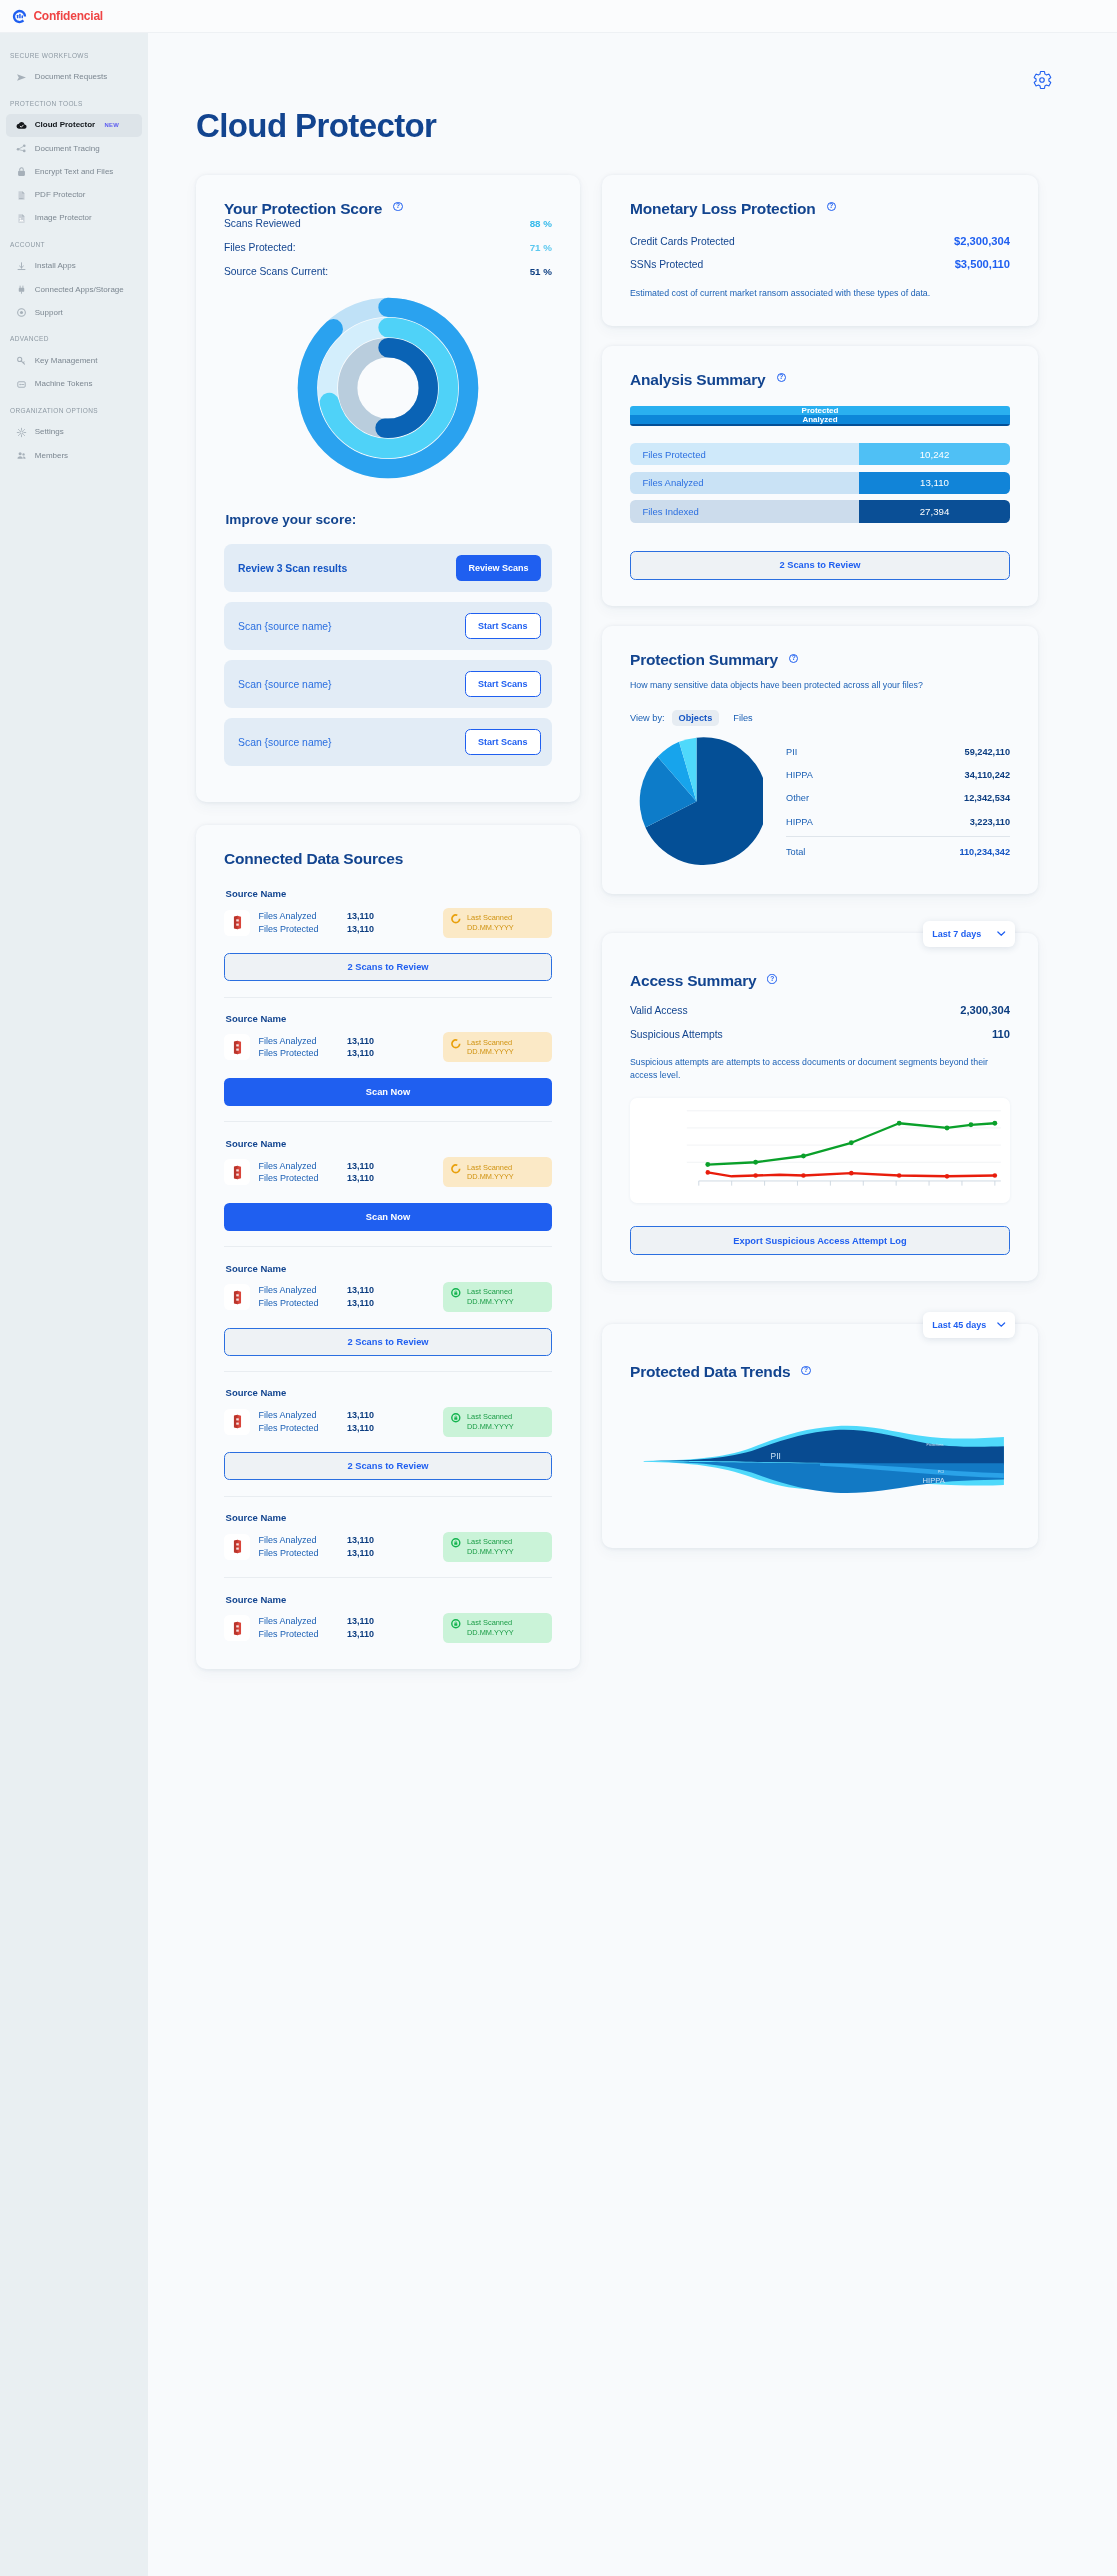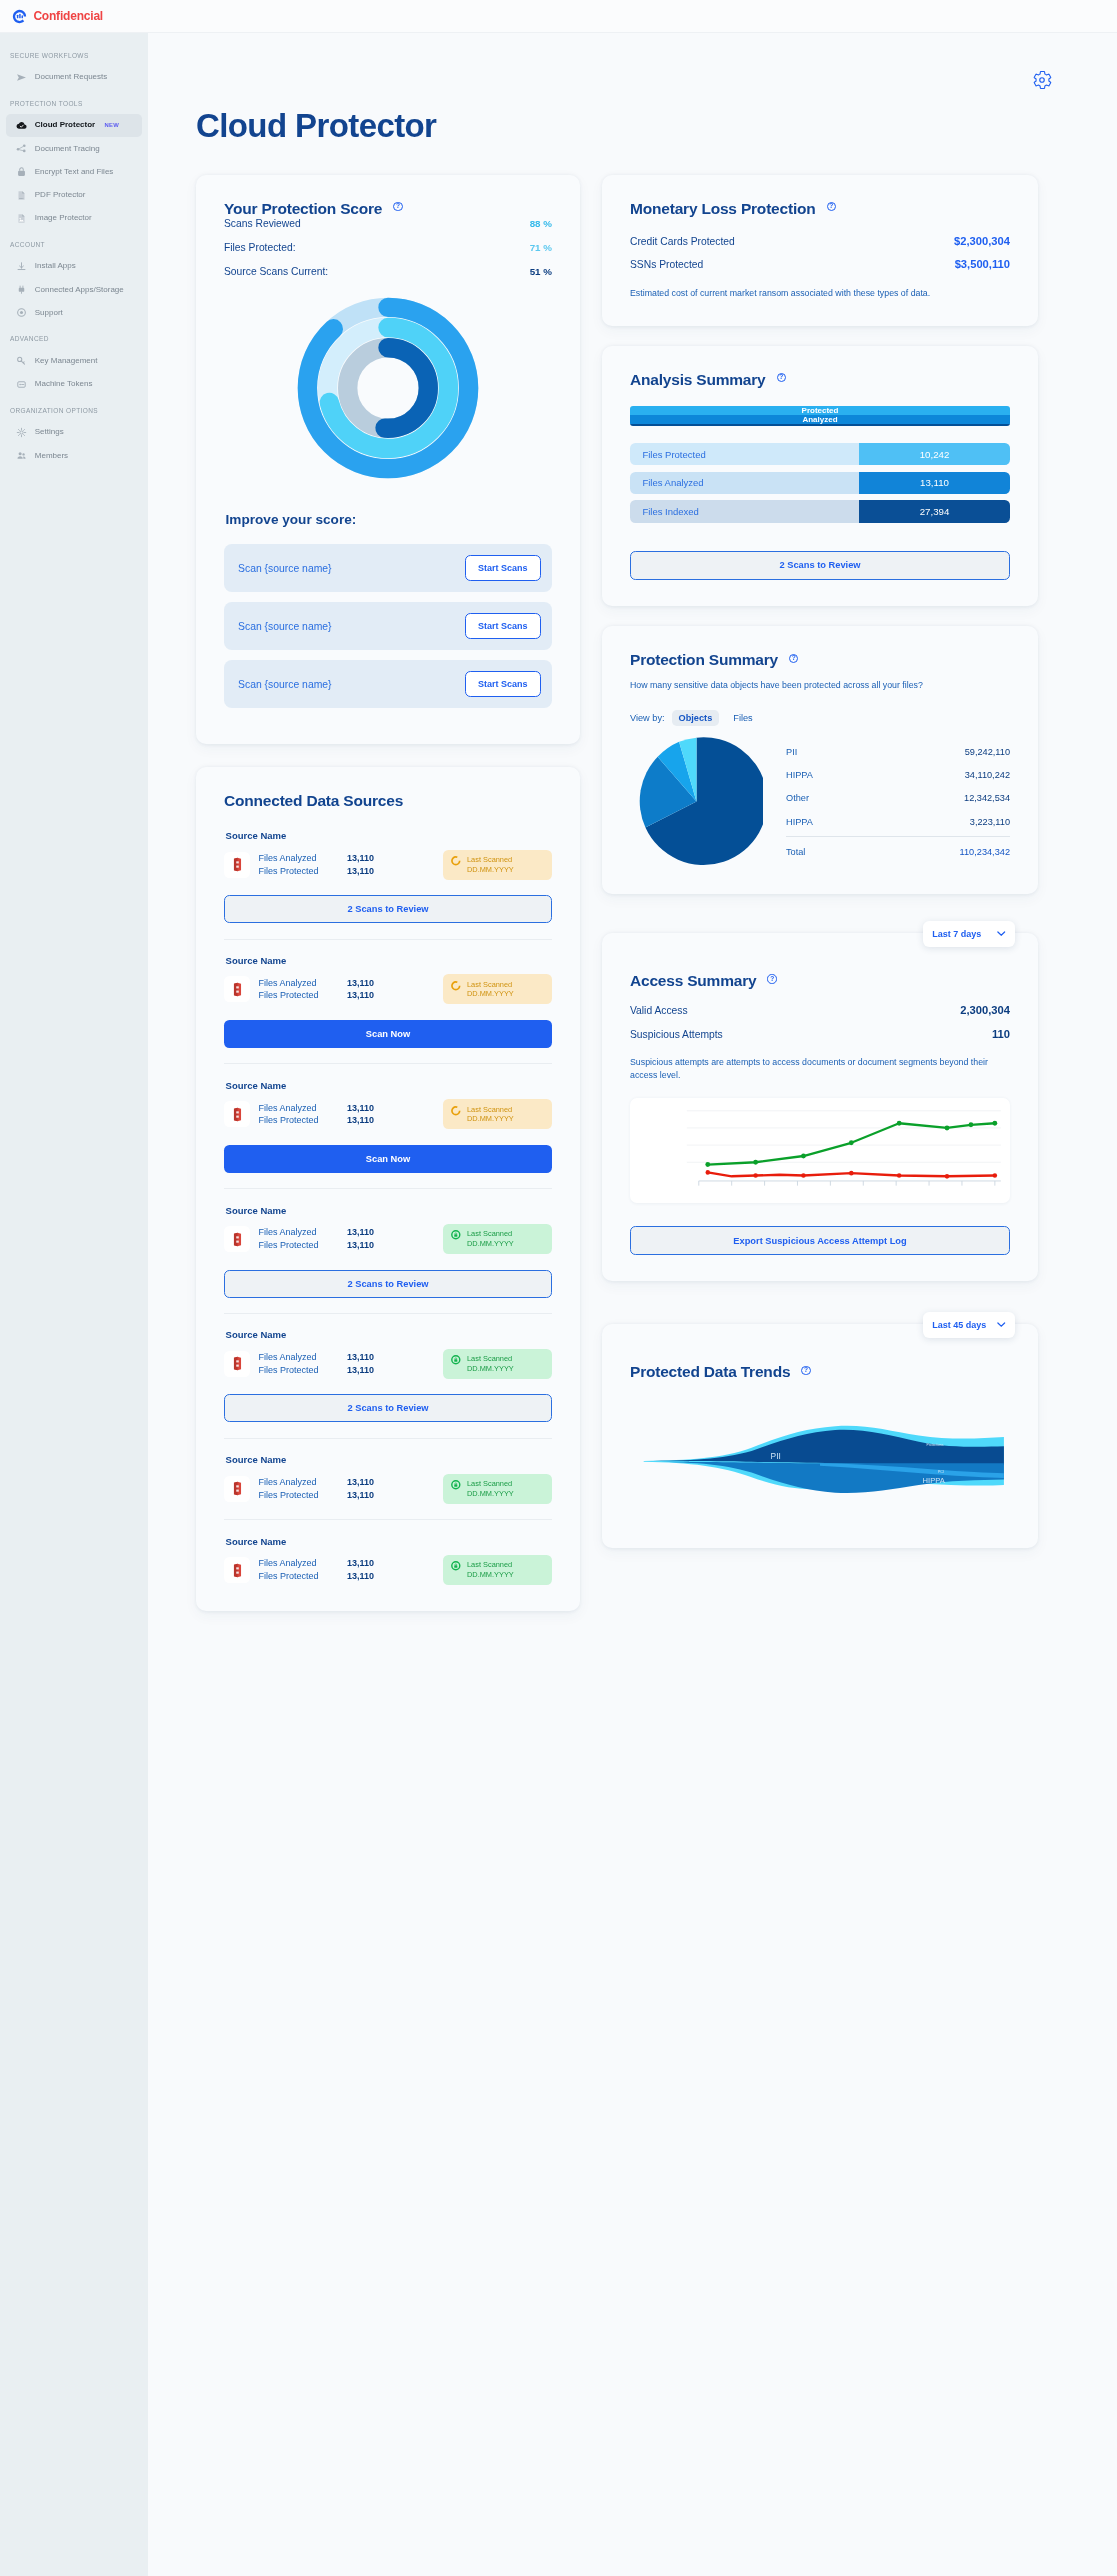--- a/index.html
+++ b/index.html
@@ -310,21 +310,21 @@
   .viewby .opt {
     font-size: 9.2px; color: #1a5fb4; padding: 3.1px 7px; border-radius: 4.7px; cursor: pointer;
   }
   .viewby .opt.sel { background: #e6ecf2; font-weight: bold; color: #1455c4; }
   .pie-area { display: flex; align-items: center; gap: 23px; margin-top: 9.3px; }
   .legend { flex: 1; }
   .legend-row {
     display: flex; justify-content: space-between; align-items: baseline;
     font-size: 9.2px; color: #1a5fb4; padding: 6.6px 0;
   }
-  .legend-row .num { font-weight: normal; color: #0c3d80; text-align: right; }
+  .legend-row .num { font-weight: bold; color: #0c3d80; text-align: right; }
   .legend-sep { height: 0.8px; background: #dfe5eb; margin: 3.1px 0; }
   .legend-row.total .num { color: #1455c4; }
 
   
   .range-drop {
     position: absolute;
     top: -12.4px; right: 23px;
     background: #fff;
     border-radius: 6.2px;
     box-shadow: 0 1.6px 7px rgba(30,60,100,0.13);
@@ -547,20 +547,24 @@
             <circle cx="120" cy="120" r="78" fill="none" stroke="#d3eefc" stroke-width="25"></circle>
             <circle cx="120" cy="120" r="78" fill="none" stroke="#4fd2f8" stroke-width="25" stroke-linecap="round" stroke-dasharray="348 142" transform="rotate(-90 120 120)"></circle>
 
             <circle cx="120" cy="120" r="52" fill="none" stroke="#b9cddd" stroke-width="25"></circle>
             <circle cx="120" cy="120" r="52" fill="none" stroke="#0a63b5" stroke-width="25" stroke-linecap="round" stroke-dasharray="167 160" transform="rotate(-90 120 120)"></circle>
           </svg>
         </div>
 
         <div class="subhead">Improve your score:</div>
 
+        <div class="improve-row hl">
+          <span class="txt">Review 3 Scan results</span>
+          <span class="btn btn-primary">Review Scans</span>
+        </div>
         <div class="improve-row">
           <span class="txt">Scan {source name}</span>
           <span class="btn btn-outline">Start Scans</span>
         </div>
         <div class="improve-row">
           <span class="txt">Scan {source name}</span>
           <span class="btn btn-outline">Start Scans</span>
         </div>
         <div class="improve-row">
           <span class="txt">Scan {source name}</span>

